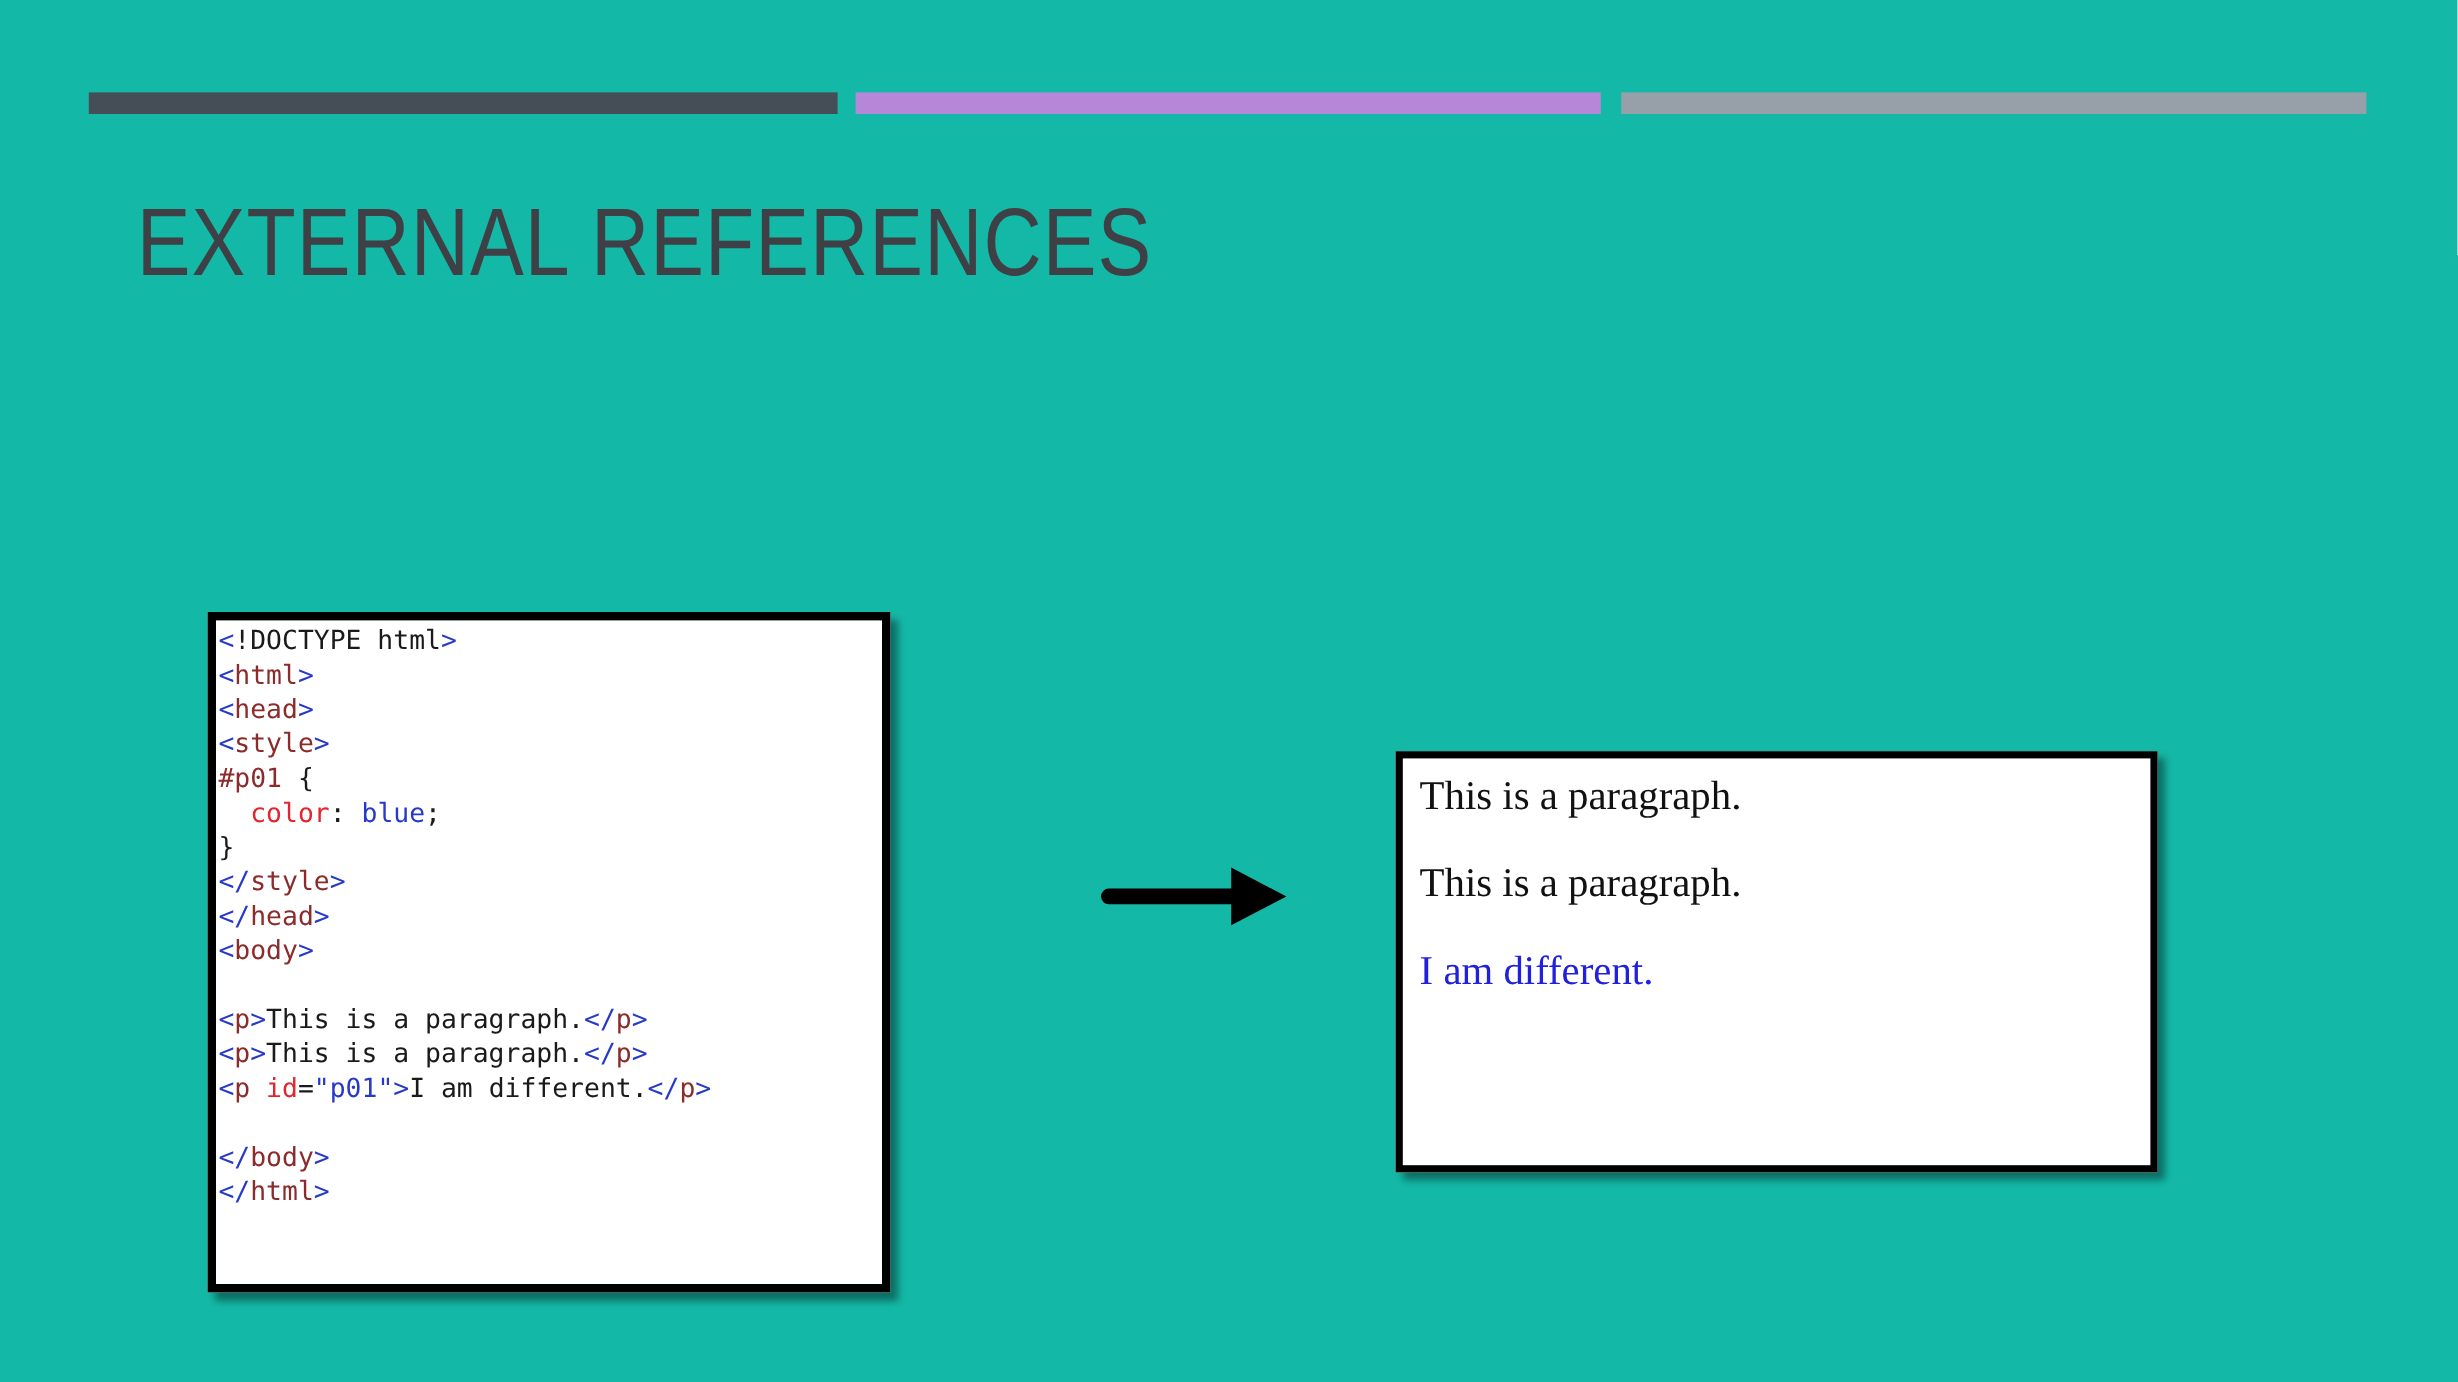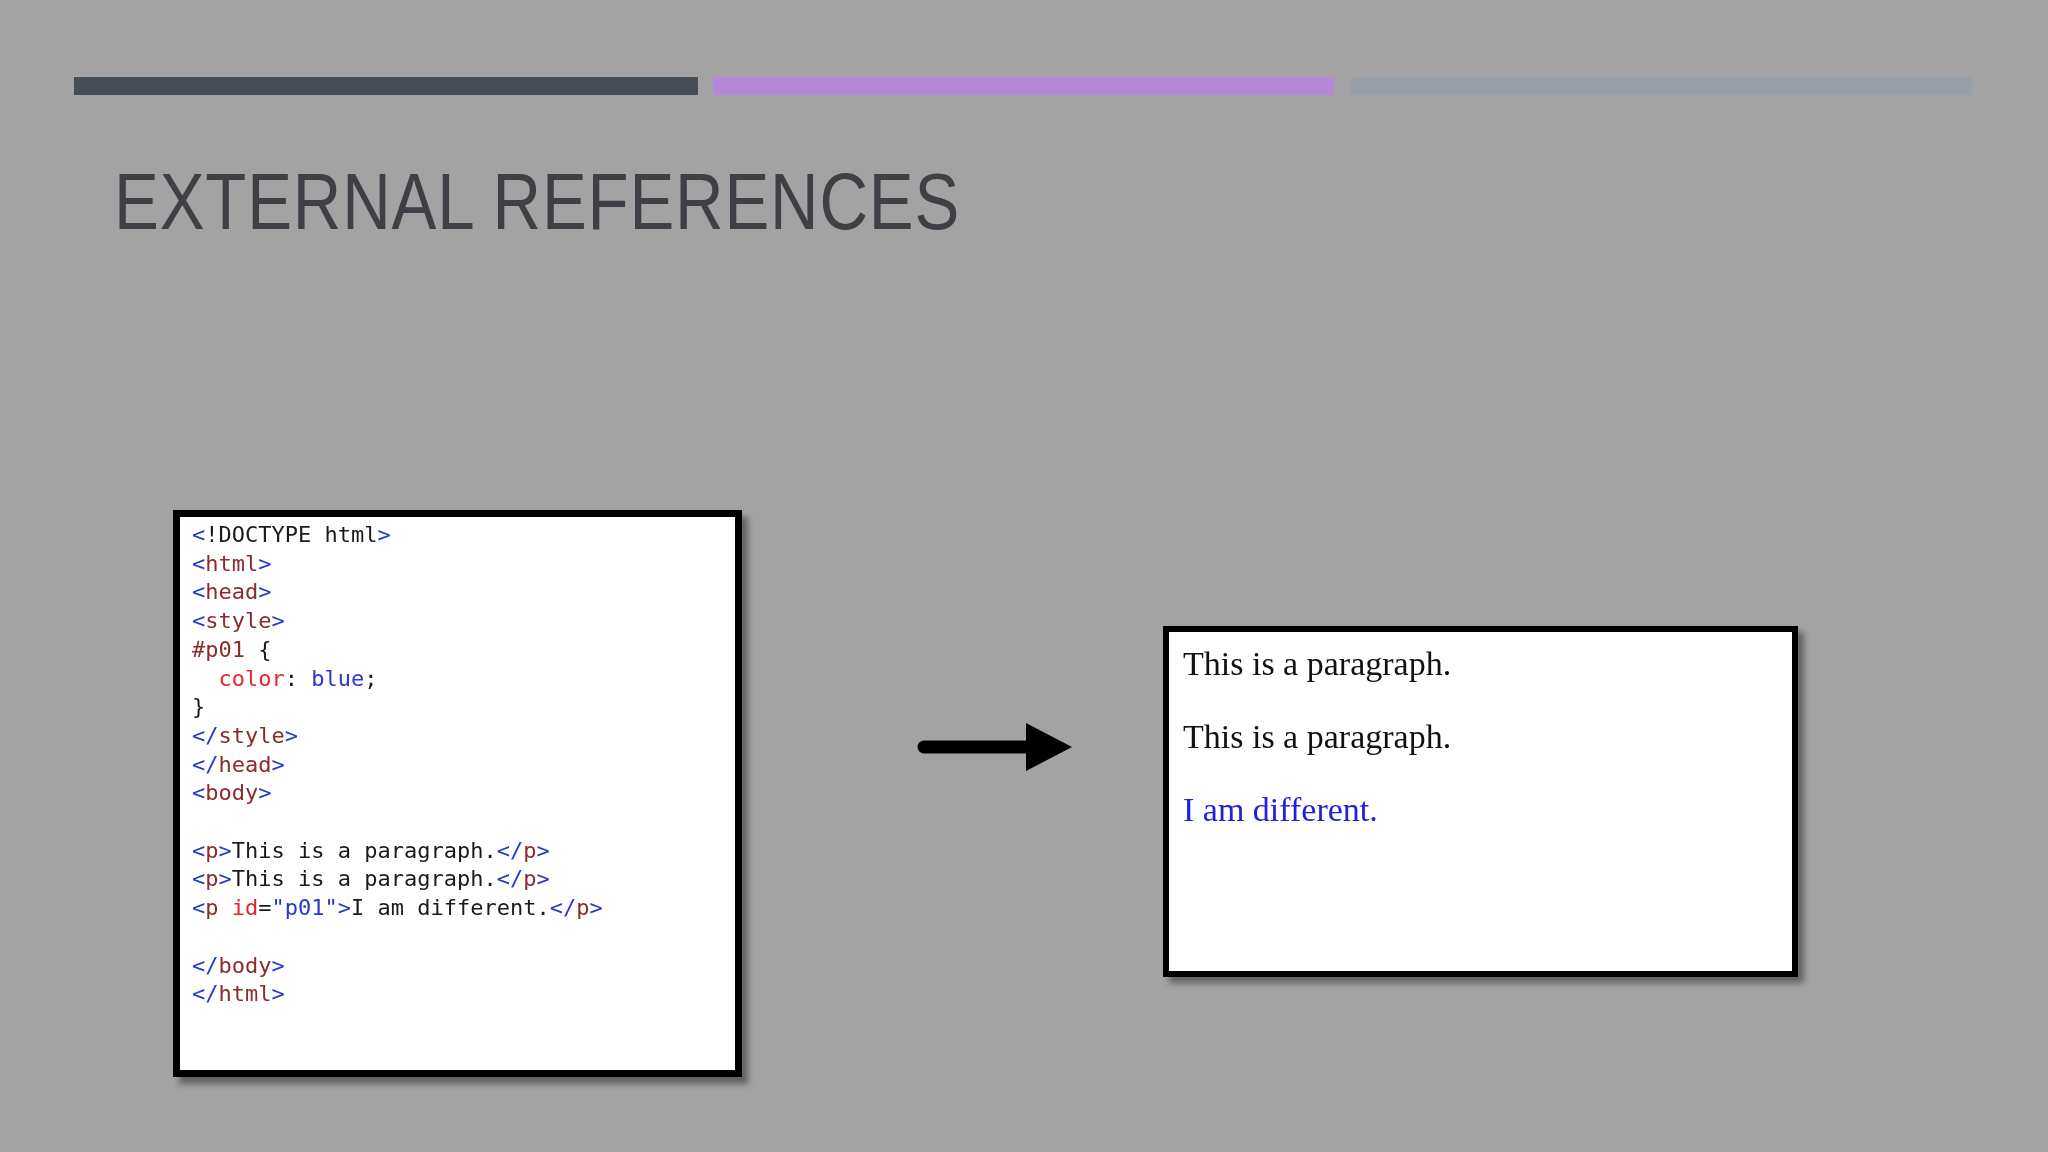--- a/index.html
+++ b/index.html
@@ -45,21 +45,21 @@
   .code-box {
     position: absolute;
     left: 173px;
     top: 510px;
     width: 569px;
     height: 567px;
     box-sizing: border-box;
     background: #ffffff;
     border: 7px solid #000000;
     box-shadow: 6px 7px 6px rgba(0,0,0,0.40);
-    padding: 4px 12px;
+    padding: 4px 2px;
     overflow: hidden;
   }
   .code-listing {
     margin: 0;
     font-family: "DejaVu Sans Mono", "Liberation Mono", monospace;
     font-size: 22px;
     line-height: 28.7px;
     white-space: pre;
   }
   .code-line { min-height: 28.7px; }
@@ -89,21 +89,21 @@
     font-family: "Liberation Serif", serif;
     font-size: 34px;
     line-height: 1.15;
     margin: 34px 0;
   }
   .output-box p:first-child { margin-top: 12px; }
 </style>
 </head>
 <body>
 
-<div class="slide" style="background: #a3a3a3;">
+<div class="slide" style="background: #14b8a6;">
 
   <div class="bar bar-dark" style="background: rgb(69, 78, 87);"></div>
   <div class="bar bar-purple" style="background: rgb(182, 135, 216);"></div>
   <div class="bar bar-gray" style="background: rgb(151, 160, 169);"></div>
 
   <h1 class="title" style="color: rgb(63, 64, 70);">EXTERNAL REFERENCES</h1>
 
   <div class="code-box">
     <div class="code-listing" id="code-listing"><div class="code-line"><span style="color: rgb(38, 57, 200);">&lt;</span><span style="color: rgb(26, 26, 26);">!DOCTYPE html</span><span style="color: rgb(38, 57, 200);">&gt;</span></div><div class="code-line"><span style="color: rgb(38, 57, 200);">&lt;</span><span style="color: rgb(139, 43, 43);">html</span><span style="color: rgb(38, 57, 200);">&gt;</span></div><div class="code-line"><span style="color: rgb(38, 57, 200);">&lt;</span><span style="color: rgb(139, 43, 43);">head</span><span style="color: rgb(38, 57, 200);">&gt;</span></div><div class="code-line"><span style="color: rgb(38, 57, 200);">&lt;</span><span style="color: rgb(139, 43, 43);">style</span><span style="color: rgb(38, 57, 200);">&gt;</span></div><div class="code-line"><span style="color: rgb(139, 43, 43);">#p01</span><span style="color: rgb(26, 26, 26);"> {</span></div><div class="code-line"><span style="color: rgb(26, 26, 26);">  </span><span style="color: rgb(226, 38, 45);">color</span><span style="color: rgb(26, 26, 26);">: </span><span style="color: rgb(38, 57, 200);">blue</span><span style="color: rgb(26, 26, 26);">;</span></div><div class="code-line"><span style="color: rgb(26, 26, 26);">}</span></div><div class="code-line"><span style="color: rgb(38, 57, 200);">&lt;/</span><span style="color: rgb(139, 43, 43);">style</span><span style="color: rgb(38, 57, 200);">&gt;</span></div><div class="code-line"><span style="color: rgb(38, 57, 200);">&lt;/</span><span style="color: rgb(139, 43, 43);">head</span><span style="color: rgb(38, 57, 200);">&gt;</span></div><div class="code-line"><span style="color: rgb(38, 57, 200);">&lt;</span><span style="color: rgb(139, 43, 43);">body</span><span style="color: rgb(38, 57, 200);">&gt;</span></div><div class="code-line">&nbsp;</div><div class="code-line"><span style="color: rgb(38, 57, 200);">&lt;</span><span style="color: rgb(139, 43, 43);">p</span><span style="color: rgb(38, 57, 200);">&gt;</span><span style="color: rgb(26, 26, 26);">This is a paragraph.</span><span style="color: rgb(38, 57, 200);">&lt;/</span><span style="color: rgb(139, 43, 43);">p</span><span style="color: rgb(38, 57, 200);">&gt;</span></div><div class="code-line"><span style="color: rgb(38, 57, 200);">&lt;</span><span style="color: rgb(139, 43, 43);">p</span><span style="color: rgb(38, 57, 200);">&gt;</span><span style="color: rgb(26, 26, 26);">This is a paragraph.</span><span style="color: rgb(38, 57, 200);">&lt;/</span><span style="color: rgb(139, 43, 43);">p</span><span style="color: rgb(38, 57, 200);">&gt;</span></div><div class="code-line"><span style="color: rgb(38, 57, 200);">&lt;</span><span style="color: rgb(139, 43, 43);">p</span><span style="color: rgb(26, 26, 26);"> </span><span style="color: rgb(226, 38, 45);">id</span><span style="color: rgb(26, 26, 26);">=</span><span style="color: rgb(38, 57, 200);">"p01"</span><span style="color: rgb(38, 57, 200);">&gt;</span><span style="color: rgb(26, 26, 26);">I am different.</span><span style="color: rgb(38, 57, 200);">&lt;/</span><span style="color: rgb(139, 43, 43);">p</span><span style="color: rgb(38, 57, 200);">&gt;</span></div><div class="code-line">&nbsp;</div><div class="code-line"><span style="color: rgb(38, 57, 200);">&lt;/</span><span style="color: rgb(139, 43, 43);">body</span><span style="color: rgb(38, 57, 200);">&gt;</span></div><div class="code-line"><span style="color: rgb(38, 57, 200);">&lt;/</span><span style="color: rgb(139, 43, 43);">html</span><span style="color: rgb(38, 57, 200);">&gt;</span></div></div>
   </div>

